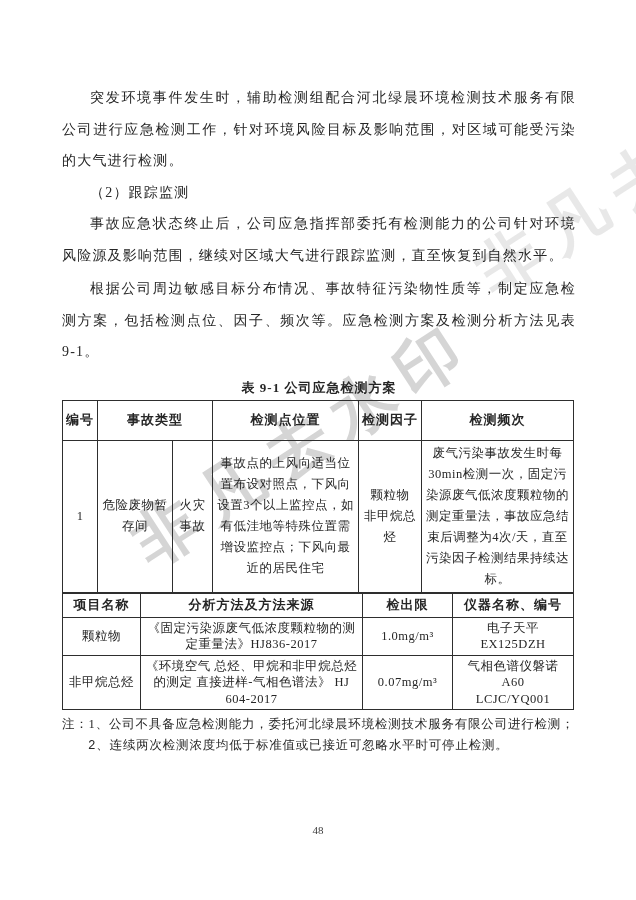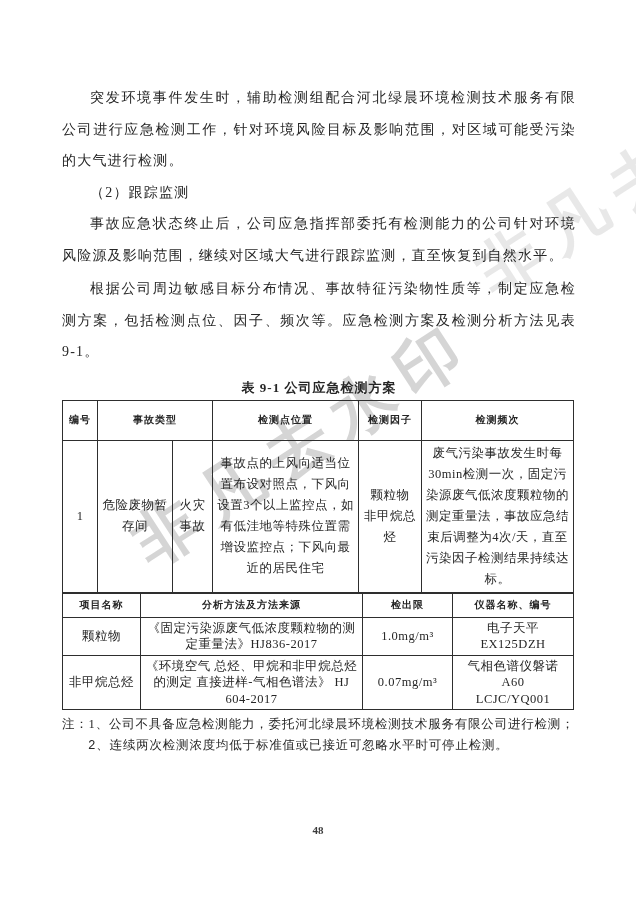--- a/index.html
+++ b/index.html
@@ -45,21 +45,21 @@
     width:511px;
     table-layout:fixed;
   }
   th, td {
     border:1.4px solid #2e2e2e;
     text-align:center;
     vertical-align:middle;
     padding:2px 3px;
   }
   th {
-    font-size:10px;
+    font-size:13px;
     font-weight:bold;
     letter-spacing:1px;
   }
   td {
     font-size:12.5px;
     letter-spacing:0.5px;
   }
   .t1 th { height:40px; line-height:18px; }
   .t1 td { height:122px; line-height:21px; }
   .t2 th { height:24px;margin-top:20px; }
@@ -75,21 +75,20 @@
   }
   .note2 { padding-left:26px;font-family:Liberation Mono, monospace; }
   .page-number {
     position:absolute;
     left:0; right:0;
     top:824px;
     text-align:center;
     font-size:11px;
     color:#3a3a3a;
     z-index:2;
-    font-weight:bold;
   }
   .watermark {
     position:absolute;
     z-index:1;
     font-size:64px;
     font-weight:bold;
     letter-spacing:14px;
     color:rgba(155,155,155,0.42);
     transform:rotate(-33deg);
     white-space:nowrap;

